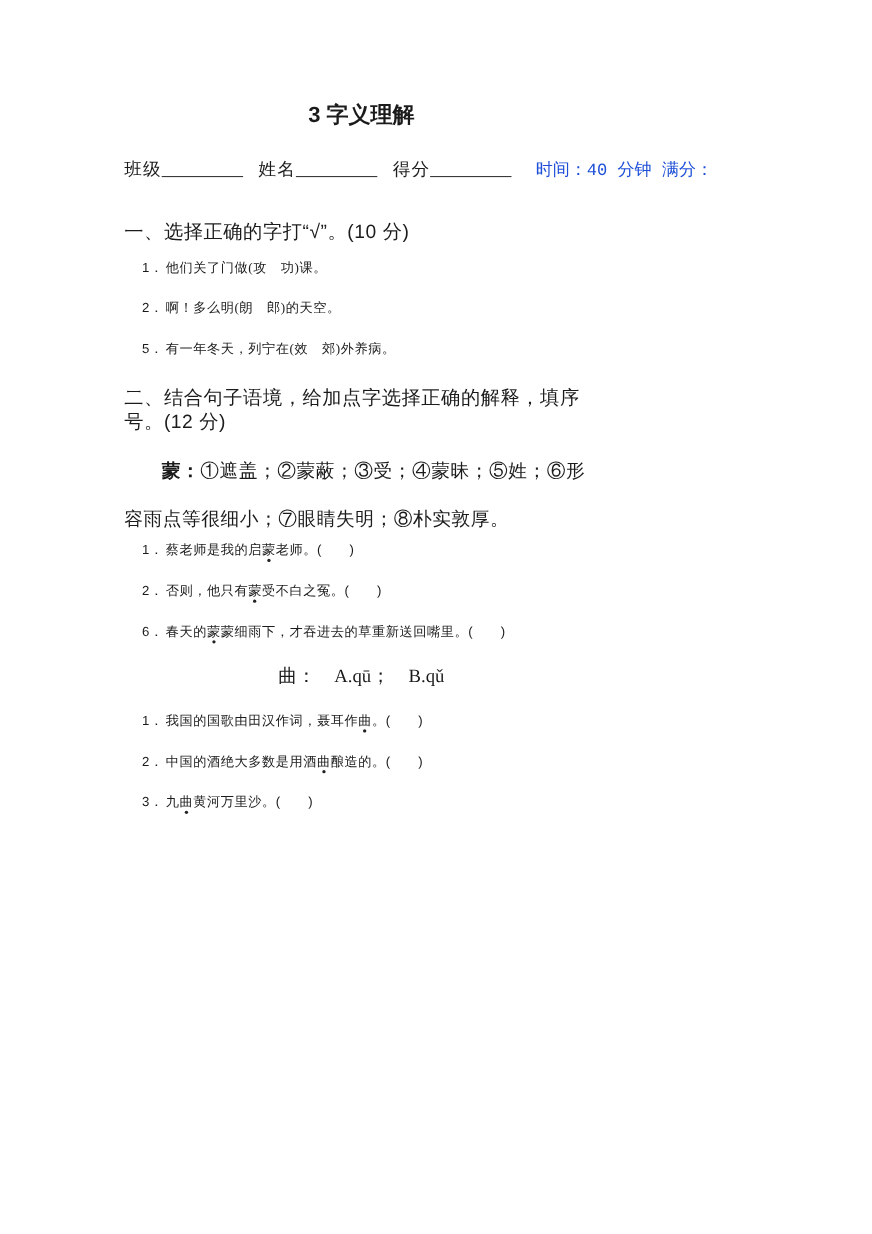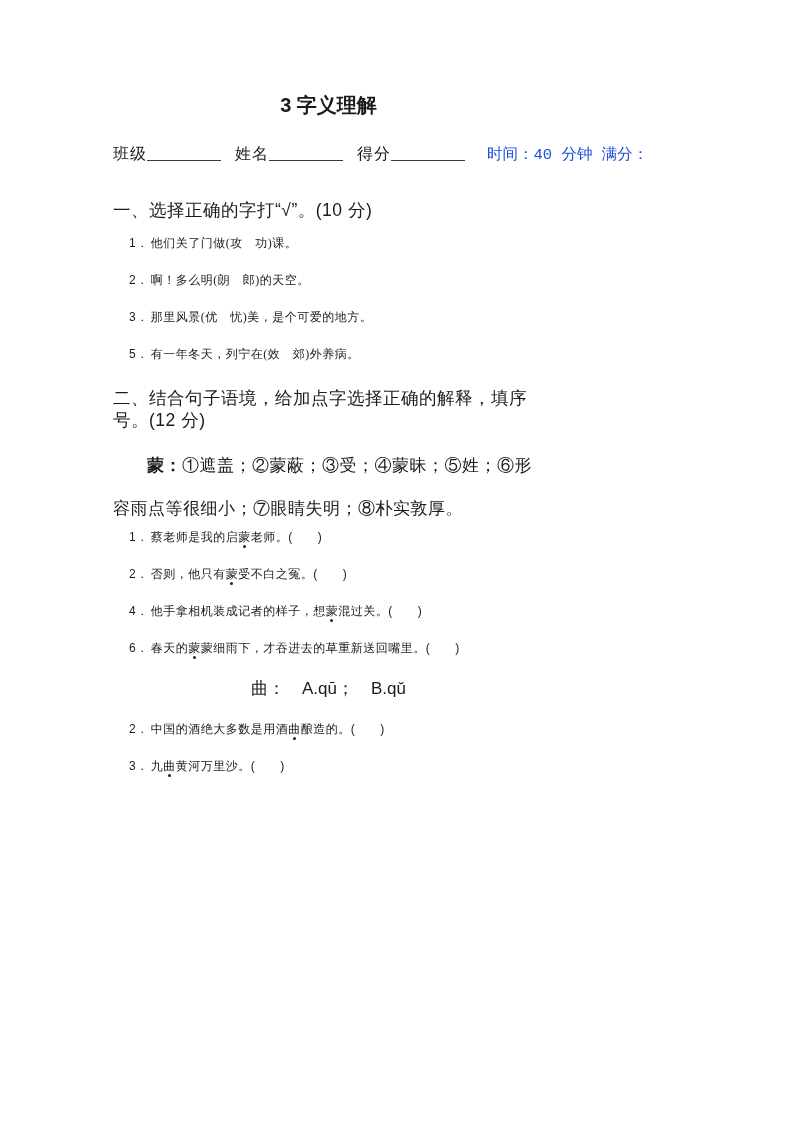--- a/index.html
+++ b/index.html
@@ -41,21 +41,21 @@
   }
   .num{margin-right:2px;}
   .song{font-family:"Liberation Serif","DejaVu Serif",serif;}
   .defword{font-family:"Liberation Serif","DejaVu Serif",serif;font-weight:700;}
   .definition{
     font-family:"Liberation Serif","DejaVu Serif",serif;
     font-size:17px;line-height:2.5;
     margin:0;text-indent:2em;letter-spacing:0.5px;
   }
   .options-line{
-    font-family:Liberation Sans, sans-serif;
+    font-family:Liberation Serif, serif;
     font-size:17px;line-height:1.25;
     text-align:center;margin:0 0 22px 0;
   }
   .dot{position:relative;}
   .dot::after{
     content:"";position:absolute;
     left:50%;margin-left:-1.5px;bottom:-4px;
     width:3px;height:3px;border-radius:50%;background:#222;
   }
   section{display:block;}
@@ -71,32 +71,31 @@
     <span class="field"><span class="flabel">班级</span><span class="blank"></span></span>
     <span class="field"><span class="flabel">姓名</span><span class="blank"></span></span>
     <span class="field"><span class="flabel">得分</span><span class="blank"></span></span>
     <span class="time-info" style="color: #1d4ed8;">时间：40 分钟 满分：100 分</span>
   </div>
 
   <section>
     <h2 class="sec-heading">一、选择正确的字打“√”。(10 分)</h2>
     <div class="item"><span class="num">1．</span><span class="txt"><span>他们关了门做</span><span class="song">(攻　功)</span><span>课。</span></span></div>
     <div class="item"><span class="num">2．</span><span class="txt"><span>啊！多么明</span><span class="song">(朗　郎)</span><span>的天空。</span></span></div>
-    <div class="item"><span class="num">3．</span><span class="txt"><span>那里风景</span><span class="song">(优　忧)</span><span>美，是个可爱的地方。</span></span></div>
     <div class="item"><span class="num">5．</span><span class="txt"><span>有一年冬天，列宁在</span><span class="song">(效　郊)</span><span>外养病。</span></span></div>
   </section>
 
   <section>
     <h2 class="sec-heading">二、结合句子语境，给加点字选择正确的解释，填序号。(12 分)</h2>
     <p class="definition"><span class="defword">蒙：</span><span class="song">①遮盖；②蒙蔽；③受；④蒙昧；⑤姓；⑥形容雨点等很细小；⑦眼睛失明；⑧朴实敦厚。</span></p>
     <div class="item"><span class="num">1．</span><span class="txt"><span>蔡老师是我的启</span><span class="dot">蒙</span><span>老师。(　　)</span></span></div>
     <div class="item"><span class="num">2．</span><span class="txt"><span>否则，他只有</span><span class="dot">蒙</span><span>受不白之冤。(　　)</span></span></div>
-    <div class="item"><span class="num">4．</span><span class="txt"><span>他手拿相机装成记者的样子，想</span><span class="dot">蒙</span><span>混过关。(　　)</span></span></div>
     <div class="item"><span class="num">6．</span><span class="txt"><span>春天的</span><span class="dot">蒙</span><span>蒙细雨下，才吞进去的草重新送回嘴里。(　　)</span></span></div>
   </section>
 
   <section>
     <p class="options-line">曲：　A.qū；　B.qǔ</p>
+    <div class="item"><span class="num">1．</span><span class="txt"><span>我国的国歌由田汉作词，聂耳作</span><span class="dot">曲</span><span>。(　　)</span></span></div>
     <div class="item"><span class="num">2．</span><span class="txt"><span>中国的酒绝大多数是用酒</span><span class="dot">曲</span><span>酿造的。(　　)</span></span></div>
     <div class="item"><span class="num">3．</span><span class="txt"><span>九</span><span class="dot">曲</span><span>黄河万里沙。(　　)</span></span></div>
   </section>
 
 </div>
 
 </body></html>

